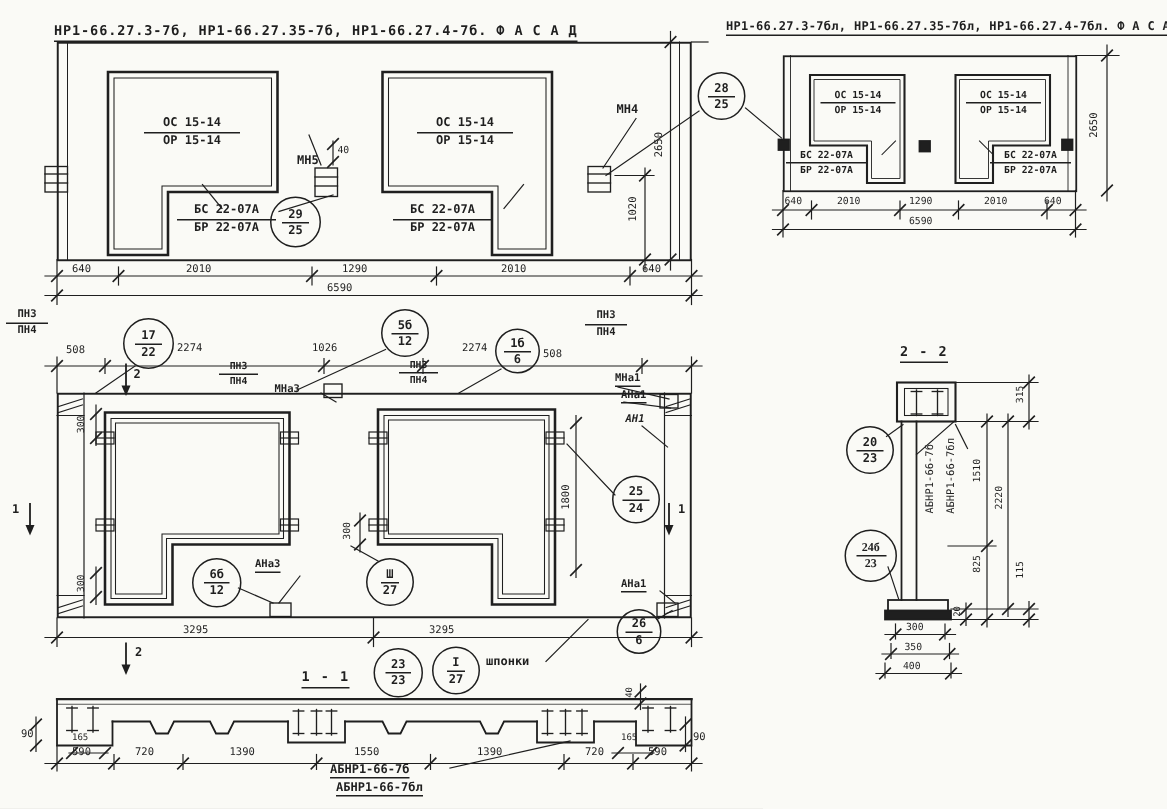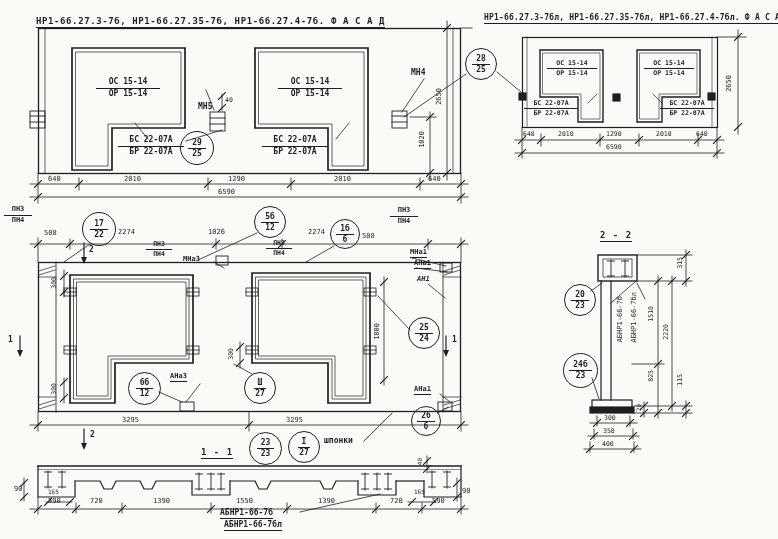--- a/index.html
+++ b/index.html
@@ -514,21 +514,21 @@
   <span class="t f7" style="left:462px;top:488px;">90</span>
   <span class="t f6 v" style="left:417px;top:458px;">40</span>
   <span class="t b f8 u" style="left:220px;top:509px;">АБНР1-66-7б</span>
   <span class="t b f8 u" style="left:224px;top:521px;">АБНР1-66-7бл</span>
 
   <span class="t b f9 u" style="left:600px;top:231px;letter-spacing:1px;">2 - 2</span>
   <div class="callout" style="left:564px;top:284px;width:32px;height:32px;">
     <span class="cnum">20</span>
     <span class="csheet">23</span>
   </div>
-  <div class="callout" style="left:563px;top:353px;width:35px;height:35px;">
+  <div class="callout" style="left:563px;top:353px;width:35px;height:35px;font-family:Liberation Serif, serif;">
     <span class="cnum">24б</span>
     <span class="csheet">23</span>
   </div>
   <span class="t f7 v" style="left:617px;top:296px;">АБНР1-66-7б</span>
   <span class="t f7 v" style="left:631px;top:292px;">АБНР1-66-7бл</span>
   <span class="t f65 v" style="left:677px;top:257px;">315</span>
   <span class="t f65 v" style="left:648px;top:306px;">1510</span>
   <span class="t f65 v" style="left:663px;top:324px;">2220</span>
   <span class="t f65 v" style="left:648px;top:370px;">825</span>
   <span class="t f65 v" style="left:677px;top:374px;">115</span>

